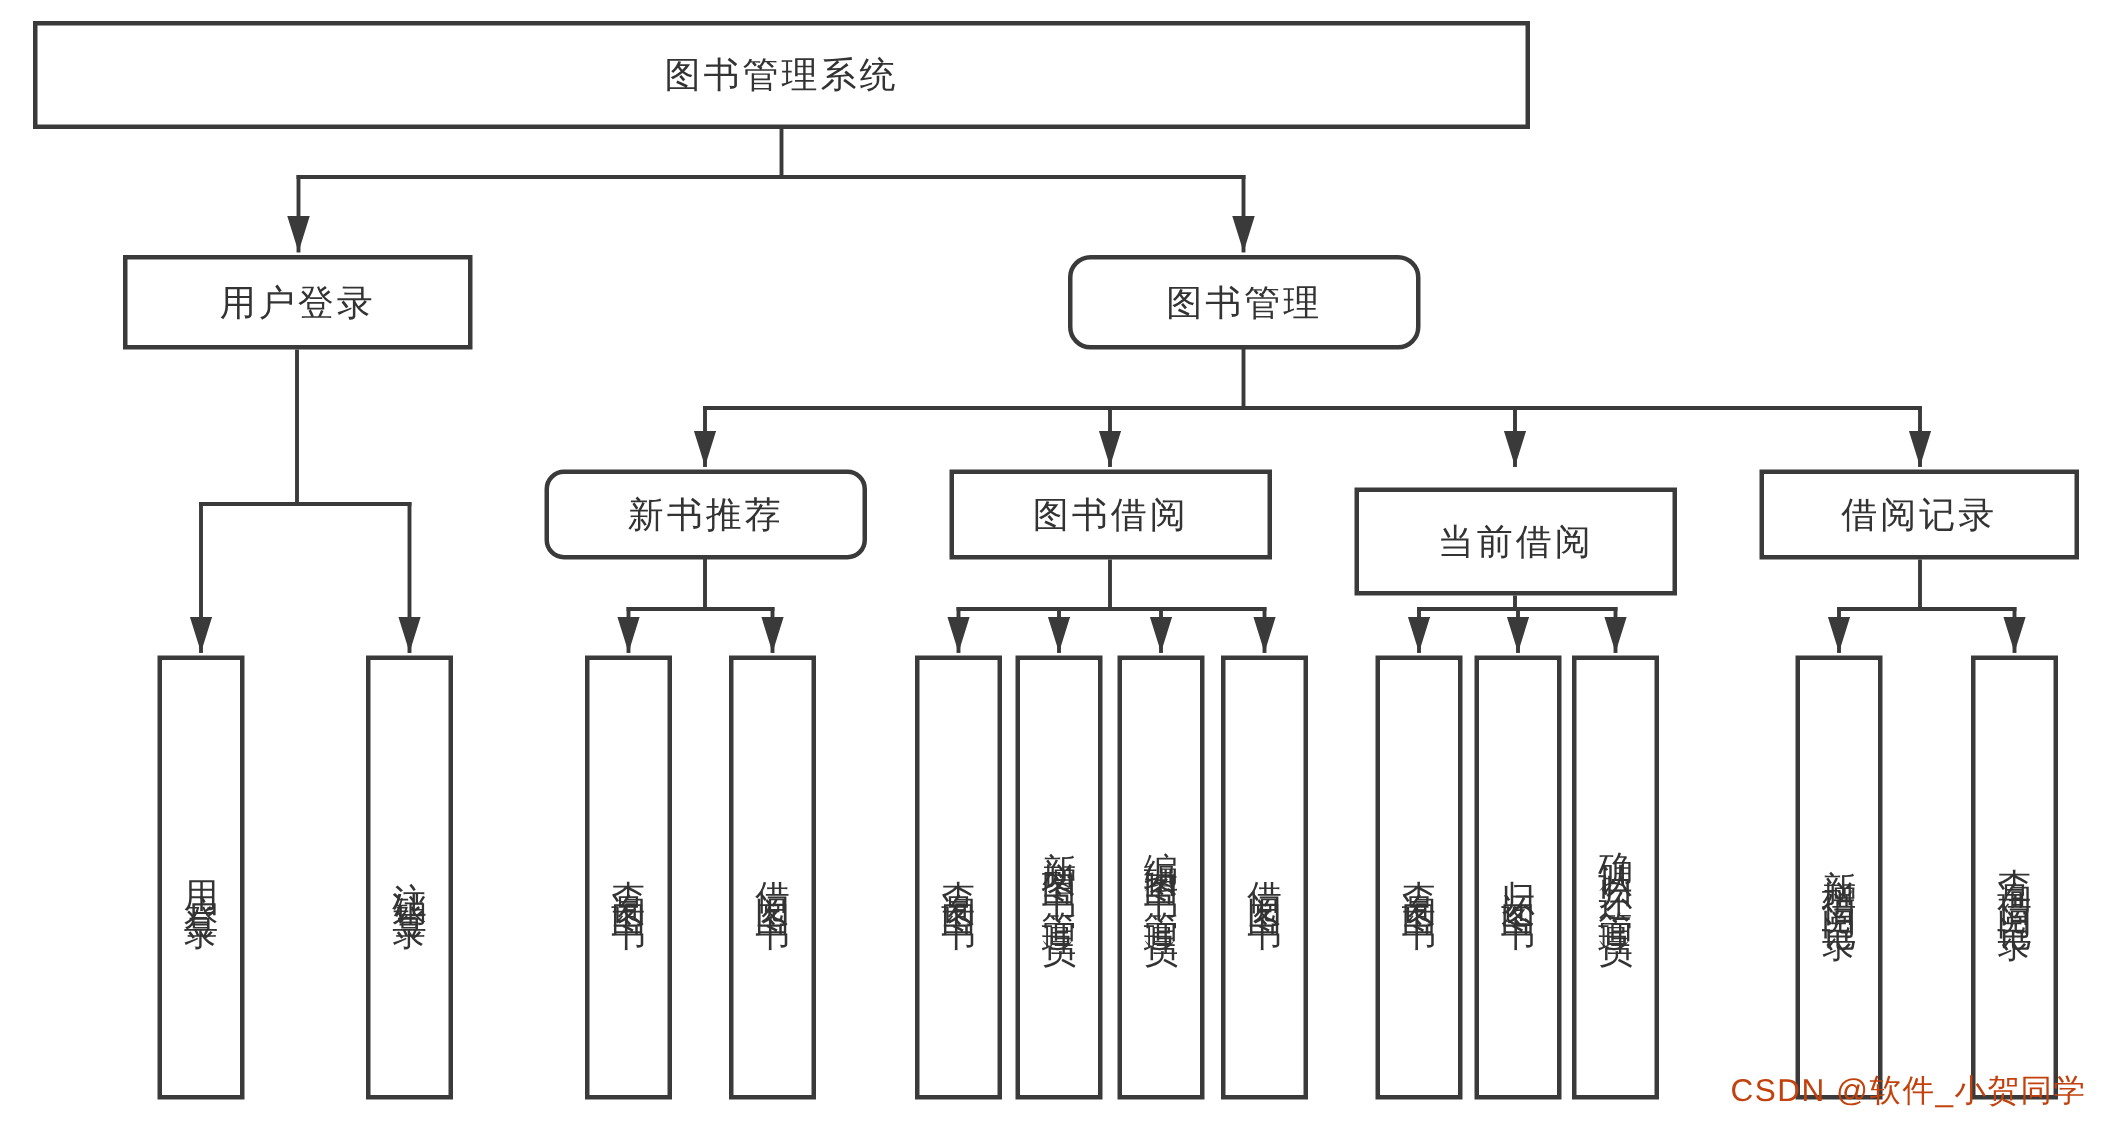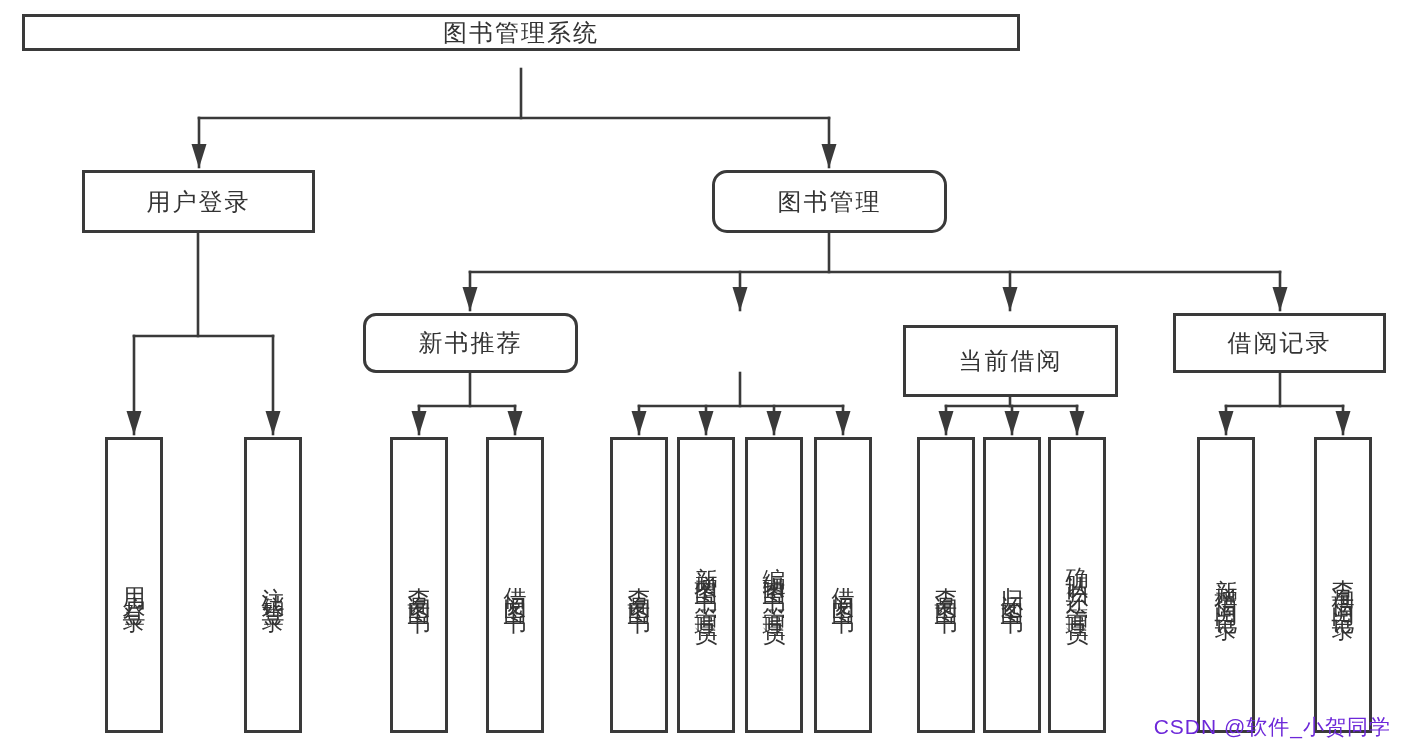--- a/index.html
+++ b/index.html
@@ -46,21 +46,21 @@
     font-size: 23px;
     letter-spacing: 8px;
     line-height: 1;
   }
   .watermark {
     position: absolute;
     right: 14px;
     bottom: 6px;
     font-size: 21px;
     letter-spacing: 1px;
-    color: #6d28d9;
+    color: #c2410c;
     white-space: nowrap;
   }
 </style>
 </head>
 <body>
 
 <div class="stage">
 
   <svg class="edges" width="1405" height="747" viewBox="0 0 1405 747">
     <defs>
@@ -117,26 +117,27 @@
     </g>
 
     <g>
       <line x1="1280" y1="373" x2="1280" y2="406"></line>
       <line x1="1226" y1="406" x2="1343" y2="406"></line>
       <line x1="1226" y1="406" x2="1226" y2="434" marker-end="url(#arw)"></line>
       <line x1="1343" y1="406" x2="1343" y2="434" marker-end="url(#arw)"></line>
     </g>
   </svg>
 
-  <div class="node" style="left:22px; top:14px; width:998px; height:37px;">图书管理系统</div>
+  <div class="node" style="left:22px; top:14px; width:998px; height:72px;">图书管理系统</div>
 
   <div class="node" style="left:82px; top:170px; width:233px; height:63px;">用户登录</div>
   <div class="node" style="left:712px; top:170px; width:235px; height:63px;border-radius:15px;">图书管理</div>
 
   <div class="node" style="left:363px; top:313px; width:215px; height:60px;border-radius:13px;">新书推荐</div>
+  <div class="node" style="left:633px; top:313px; width:215px; height:60px;">图书借阅</div>
   <div class="node" style="left:903px; top:325px; width:215px; height:72px;">当前借阅</div>
   <div class="node" style="left:1173px; top:313px; width:213px; height:60px;">借阅记录</div>
 
   <div class="leaf" style="left:105px;">用户登录</div>
   <div class="leaf" style="left:244px;">注销登录</div>
   <div class="leaf" style="left:390px;">查询图书</div>
   <div class="leaf" style="left:486px;">借阅图书</div>
   <div class="leaf" style="left:610px;">查询图书</div>
   <div class="leaf" style="left:677px;">新增图书（管理员）</div>
   <div class="leaf" style="left:745px;">编辑图书（管理员）</div>

